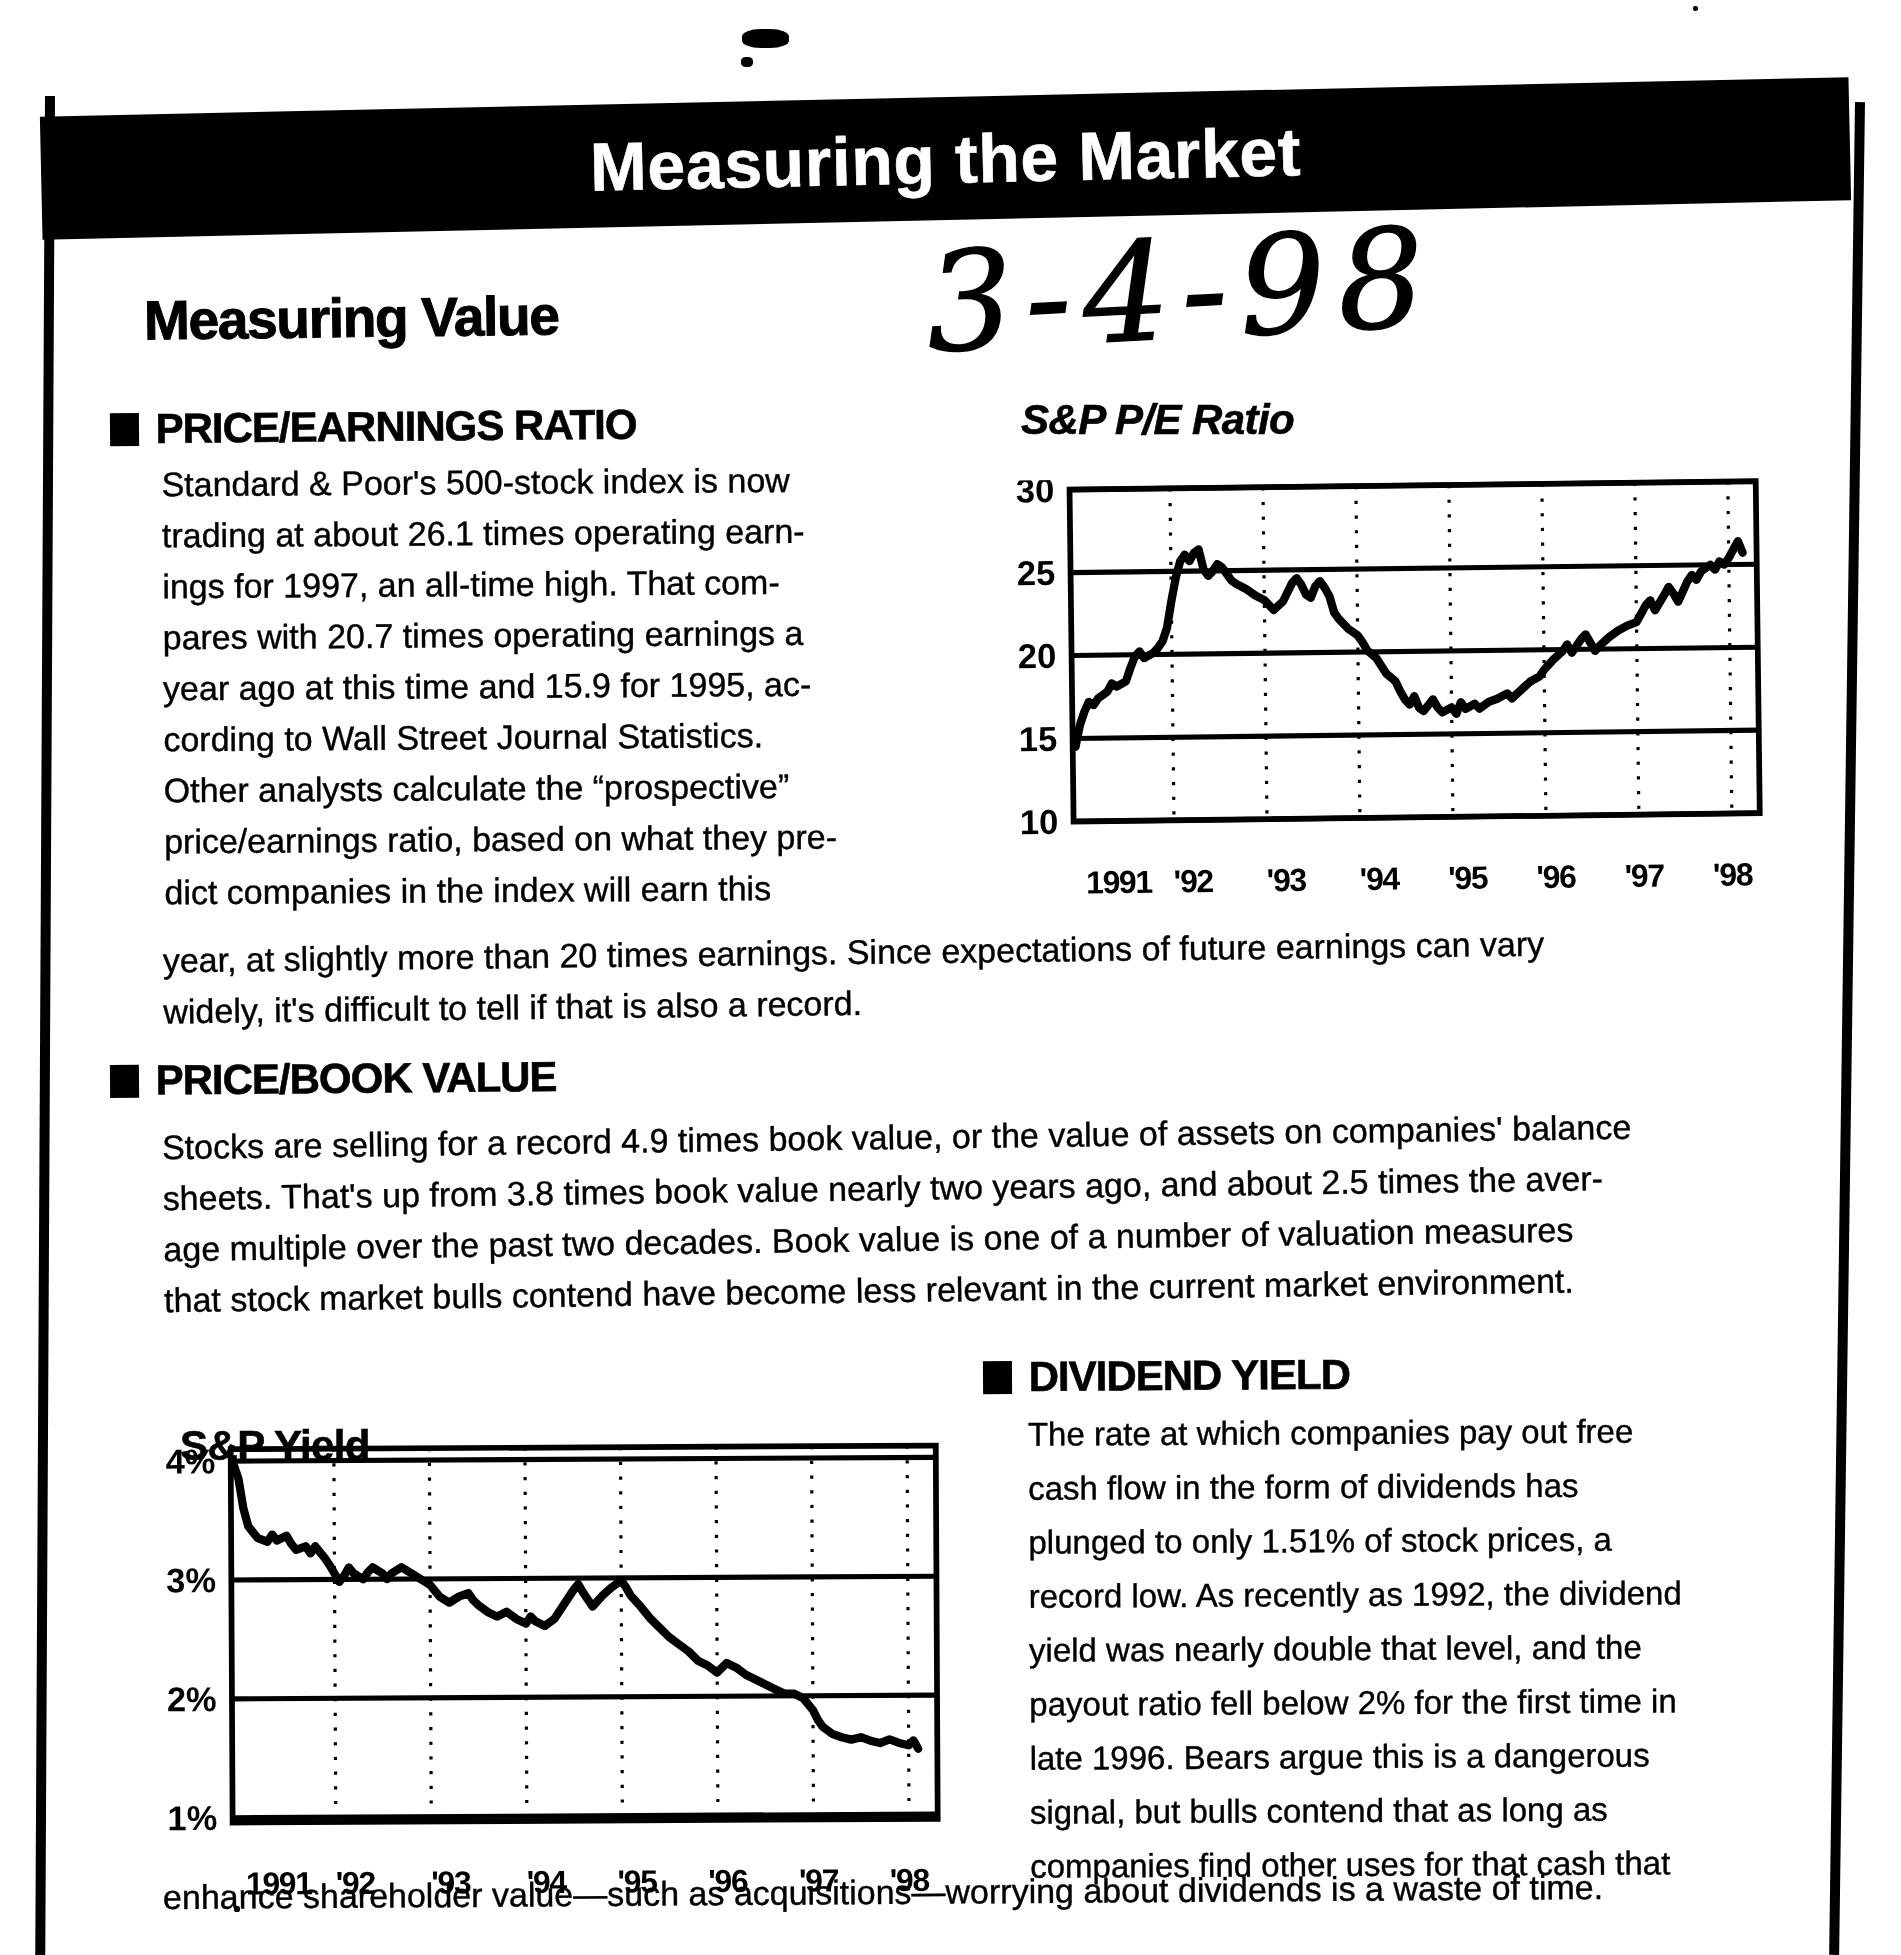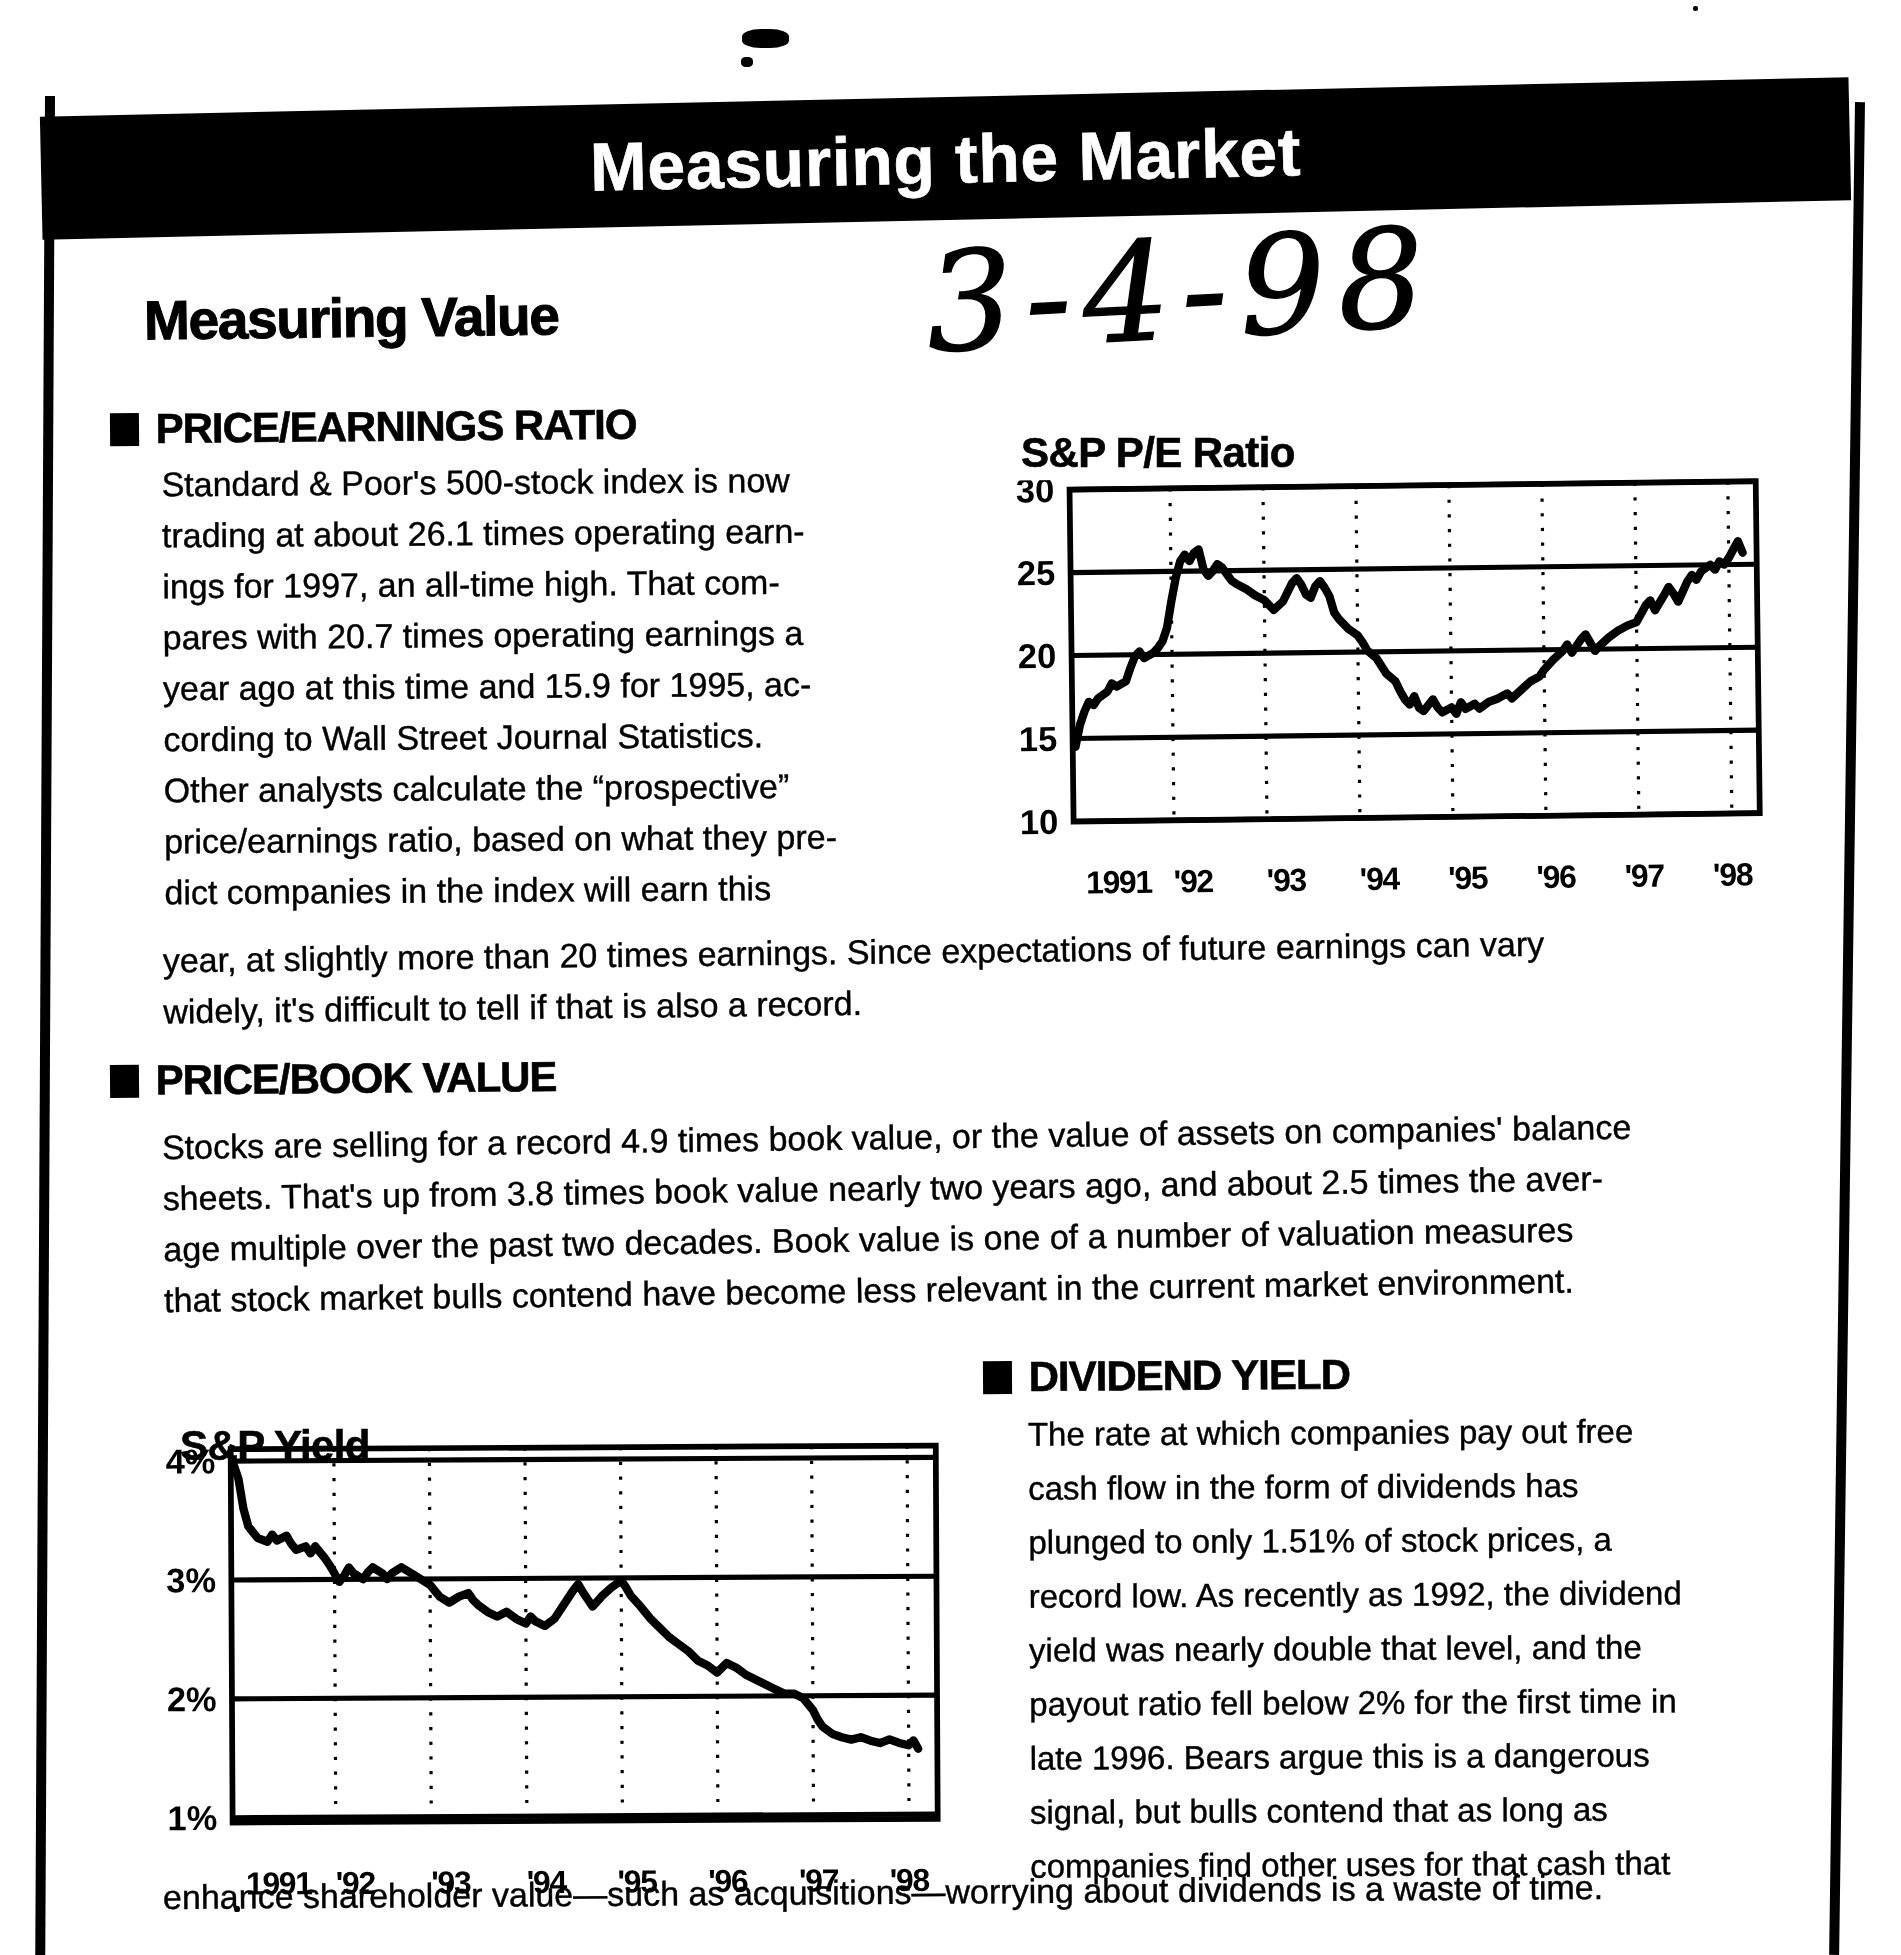--- a/index.html
+++ b/index.html
@@ -67,21 +67,21 @@
       <div class="tl">cording to Wall Street Journal Statistics.</div>
       <div class="tl">Other analysts calculate the “prospective”</div>
       <div class="tl">price/earnings ratio, based on what they pre-</div>
       <div class="tl">dict companies in the index will earn this</div>
     </div>
   <div class="body-block" style="left:163px;top:927px;transform:rotate(-0.7deg);">
       <div class="tl">year, at slightly more than 20 times earnings. Since expectations of future earnings can vary</div>
       <div class="tl">widely, it's difficult to tell if that is also a record.</div>
     </div>
 
-  <div class="chart-title" style="left:1021px;top:429px;">S&amp;P P/E Ratio</div>
+  <div class="chart-title" style="left:1021px;top:396px;font-style:italic;">S&amp;P P/E Ratio</div>
   <svg class="chart" width="766" height="428" style="left:1005px;top:476px;transform:rotate(-0.7deg);" viewBox="0 0 1200 670">
       <line x1="262.3" y1="15" x2="262.3" y2="535" stroke="#000" stroke-width="5" stroke-dasharray="5 18"></line>
       <line x1="408.0" y1="15" x2="408.0" y2="535" stroke="#000" stroke-width="5" stroke-dasharray="5 18"></line>
       <line x1="553.6" y1="15" x2="553.6" y2="535" stroke="#000" stroke-width="5" stroke-dasharray="5 18"></line>
       <line x1="699.3" y1="15" x2="699.3" y2="535" stroke="#000" stroke-width="5" stroke-dasharray="5 18"></line>
       <line x1="845.0" y1="15" x2="845.0" y2="535" stroke="#000" stroke-width="5" stroke-dasharray="5 18"></line>
       <line x1="990.6" y1="15" x2="990.6" y2="535" stroke="#000" stroke-width="5" stroke-dasharray="5 18"></line>
       <line x1="1136.3" y1="15" x2="1136.3" y2="535" stroke="#000" stroke-width="5" stroke-dasharray="5 18"></line>
       <line x1="105" y1="15.0" x2="1180" y2="15.0" stroke="#000" stroke-width="8"></line>
       <text x="81" y="34.0" text-anchor="end" class="ytick">30</text>

